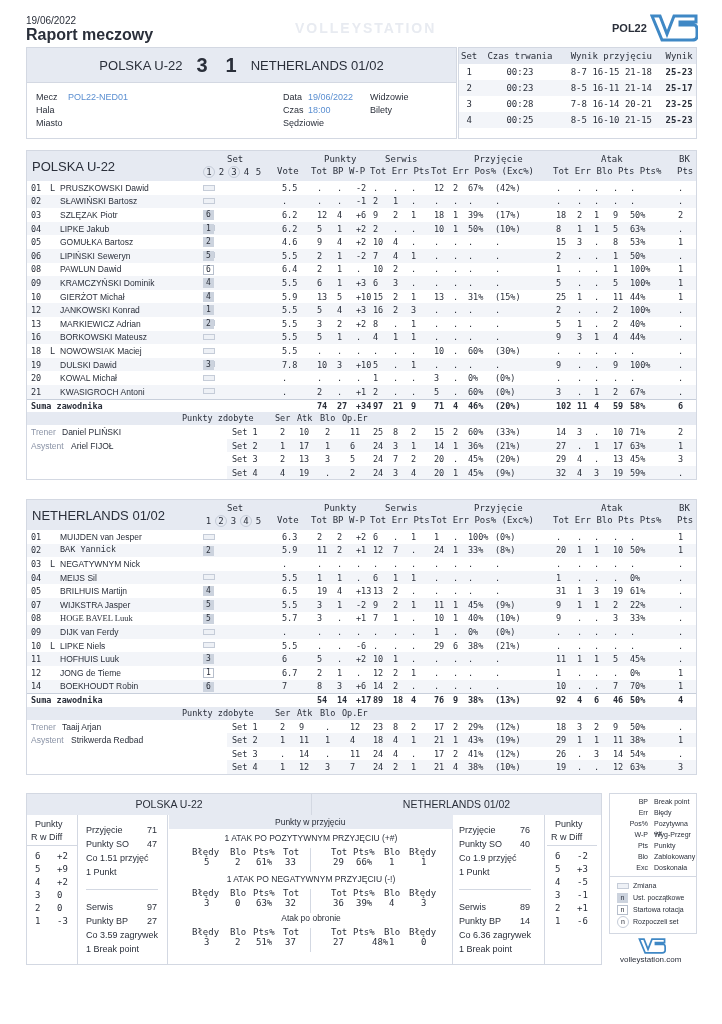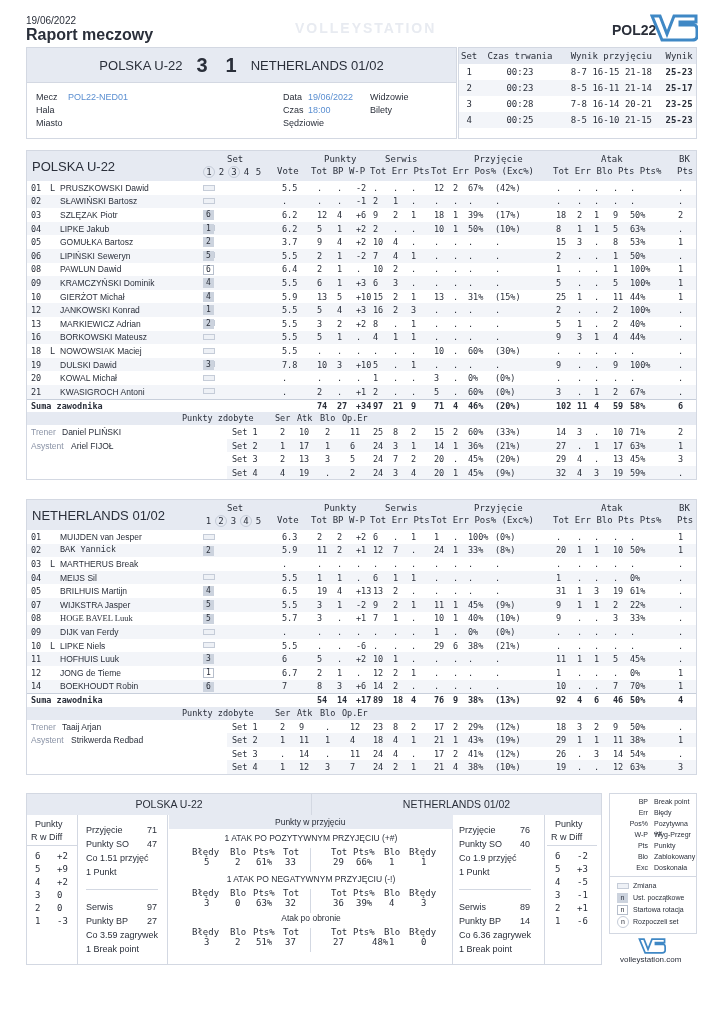--- a/index.html
+++ b/index.html
@@ -1,21 +1,21 @@
 <!DOCTYPE html>
 <html><head>
 <meta charset="utf-8">
 <style>
 *{box-sizing:border-box;margin:0;padding:0}
 body{width:722px;height:1024px;background:#fff;font-family:"Liberation Sans",sans-serif;color:#2a2f3a;position:relative;overflow:hidden;font-size:9px}
 .mono{font-family:"DejaVu Sans Mono","Liberation Mono",monospace}
 .hdr-date{position:absolute;left:26px;top:15px;font-size:10px}
 .hdr-title{position:absolute;left:26px;top:26px;font-size:16px;font-weight:bold}
 .hdr-brand{position:absolute;left:295px;top:20px;font-size:14px;font-weight:bold;letter-spacing:2px;color:#e8ebf1}
-.hdr-code{position:absolute;left:612px;top:22px;font-size:14px;font-weight:bold}
+.hdr-code{position:absolute;left:612px;top:22px;font-size:11px;font-weight:bold}
 .hdr-logo{position:absolute;left:650px;top:14px;width:48px;height:28px}
 .score-band{position:absolute;left:26px;top:47px;width:431px;height:36px;background:#e6eaf2;border:1px solid #d3d8e2;display:flex;align-items:center;justify-content:center;gap:10px;font-size:13px}
 .score-band .num{font-size:20px;font-weight:bold;margin:0 4px}
 .info{position:absolute;left:26px;top:83px;width:431px;height:56px;border:1px solid #d3d8e2;border-top:none;font-size:9px}
 .info .c{position:absolute;line-height:13px}
 .blue{color:#5b8fd1}
 .sets{position:absolute;left:458px;top:47px;width:239px;height:92px;border:1px solid #d3d8e2;font-size:9px}
 .sets table{width:100%;border-collapse:collapse}
 .sets th{background:#e6eaf2;font-weight:normal;height:16px;text-align:center}
 .sets td{height:16px;text-align:center}
@@ -253,21 +253,21 @@
       <span style="left:4px">05</span>
       <span style="left:23px"></span>
       <span style="left:33px;font-family:'Liberation Sans',sans-serif">GOMUŁKA Bartosz</span>
       <span style="left:176px;top:2px">
         <span class="box-s st">3</span>
         <span class="box-s st">3</span>
         <span class="box-s st">2</span>
         <span class="box-s" style="background:transparent"></span>
         <span class="box-s" style="background:transparent"></span>
       </span>
-      <span style="left:255px">3.7</span>
+      <span style="left:255px">4.6</span>
       <span style="left:290px">9</span>
       <span style="left:310px">4</span>
       <span style="left:329px">+2</span>
       <span style="left:346px">10</span>
       <span style="left:366px">4</span>
       <span style="left:384px">.</span>
       <span style="left:407px">.</span>
       <span style="left:426px">.</span>
       <span style="left:441px">.</span>
       <span style="left:468px">.</span>
@@ -783,21 +783,21 @@
       <span style="left:529px">20</span>
       <span style="left:550px">1</span>
       <span style="left:567px">1</span>
       <span style="left:586px">10</span>
       <span style="left:603px">50%</span>
       <span style="left:651px">1</span>
     </div>
     <div class="row mono ">
       <span style="left:4px">03</span>
       <span style="left:23px">L</span>
-      <span style="left:33px;font-family:'Liberation Sans',sans-serif">MARTHERUS Break</span>
+      <span style="left:33px;font-family:'Liberation Sans',sans-serif">NEGATYWNYM Nick</span>
       <span style="left:176px;top:2px">
         <span class="box-s" style="background:transparent"></span>
         <span class="box-s" style="background:transparent"></span>
         <span class="box-s" style="background:transparent"></span>
         <span class="box-s" style="background:transparent"></span>
         <span class="box-s" style="background:transparent"></span>
       </span>
       <span style="left:255px">.</span>
       <span style="left:290px">.</span>
       <span style="left:310px">.</span>

